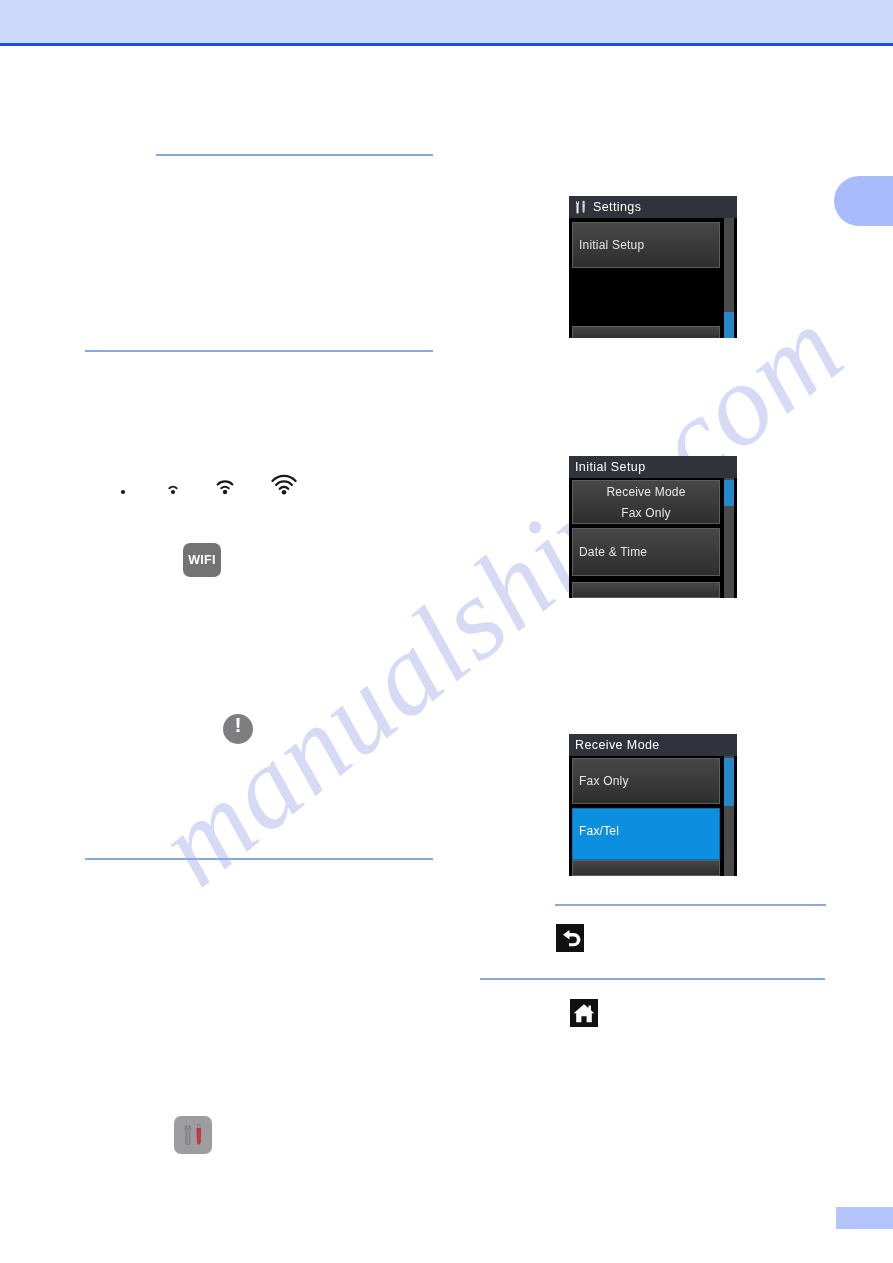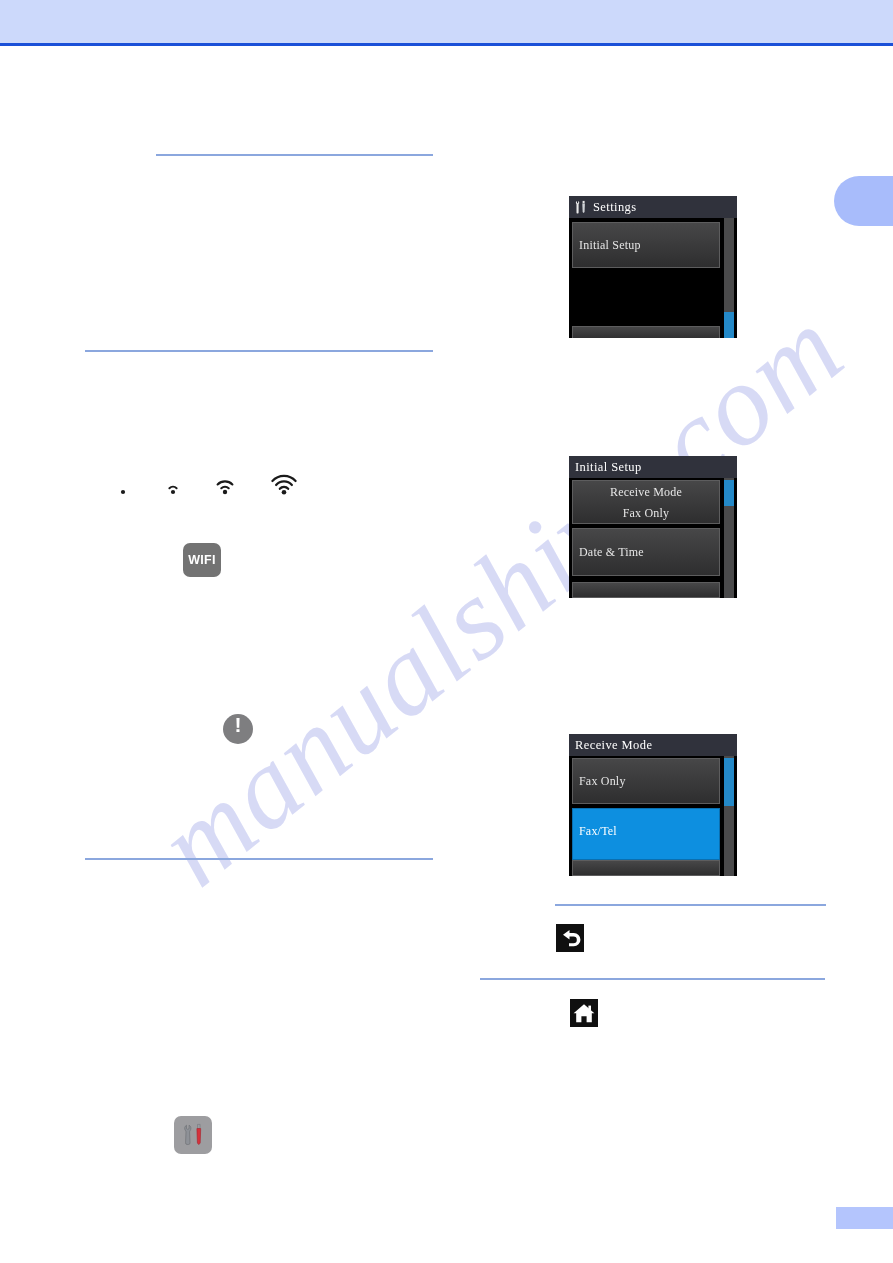--- a/index.html
+++ b/index.html
@@ -156,21 +156,21 @@
     background: #101010;
   }
 
   
   .lcd {
     position: absolute;
     width: 168px;
     height: 142px;
     background: #000000;
     overflow: hidden;
-    font-family: Liberation Serif, serif;
+    font-family: Liberation Sans, sans-serif;
   }
   .lcd-title {
     position: absolute;
     left: 0; top: 0;
     width: 168px;
     height: 22px;
     background: #30323c;
     color: #ffffff;
     font-size: 12.5px;
     line-height: 22px;

